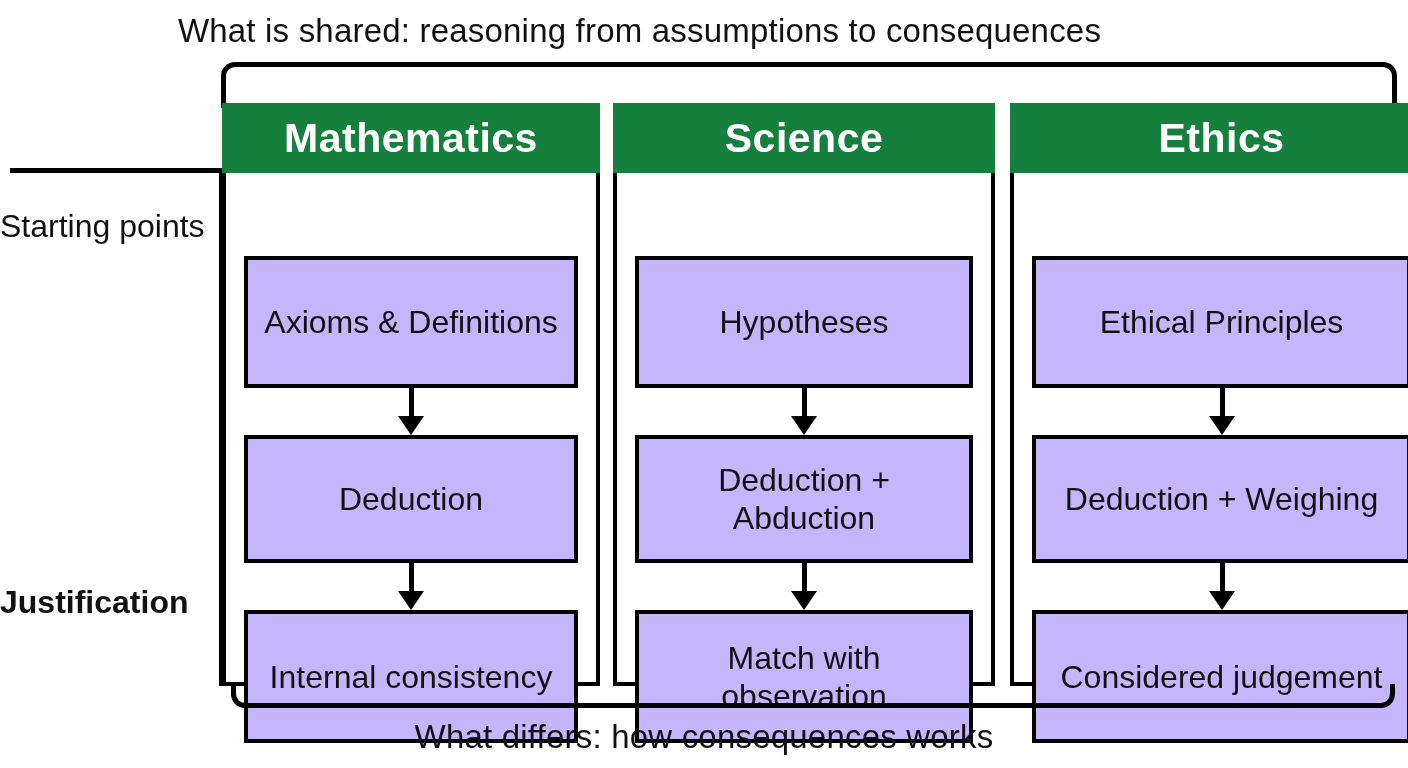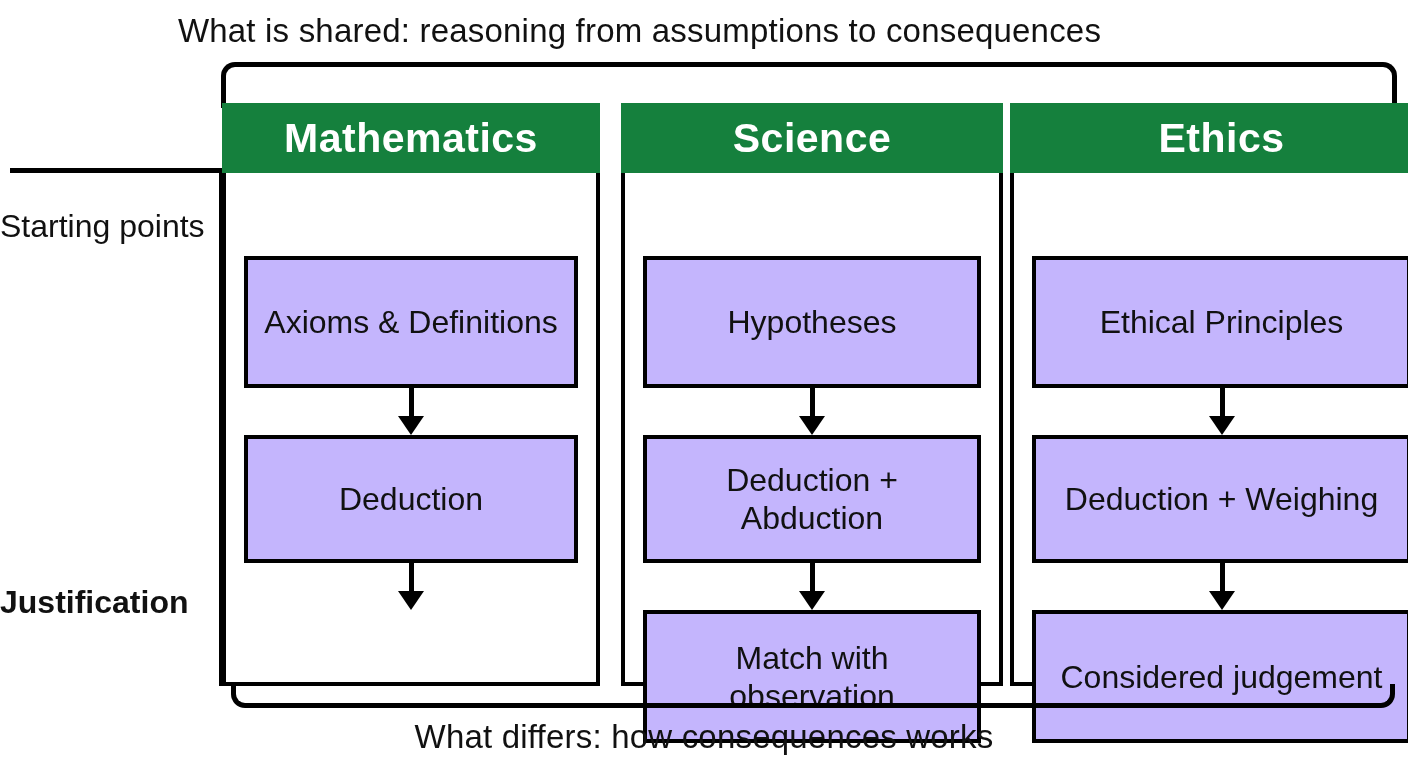--- a/index.html
+++ b/index.html
@@ -48,21 +48,21 @@
     position:absolute;left:0;width:216px;
     text-align:left;font-size:32px;line-height:38px;color:#111;
   }
   #row-label-0{top:207px;}
   #row-label-1{top:410px;}
   #row-label-2{top:583px;font-weight:bold;}
 
   
   .column{position:absolute;top:103px;height:583px;}
   #column-0{left:222px;width:378px;}
-  #column-1{left:613px;width:382px;margin-left:8px;}
+  #column-1{left:613px;width:382px;}
   #column-2{left:1010px;width:423px;}
 
   .col-header{
     position:absolute;left:0;top:0;width:100%;height:70px;
     background:#15803d;color:#ffffff;
     display:flex;align-items:center;justify-content:center;
     font-size:41px;font-weight:bold;letter-spacing:.5px;
   }
   .col-frame{
     position:absolute;left:0;top:70px;width:100%;height:513px;
@@ -123,20 +123,21 @@
       <div class="cell cell-0">Axioms &amp; Definitions</div>
       <div class="arrow arrow-0">
         <div class="shaft" style="background:#000"></div>
           <div class="head"></div>
       </div>
       <div class="cell cell-1">Deduction</div>
       <div class="arrow arrow-1">
         <div class="shaft" style="background:#000"></div>
           <div class="head"></div>
       </div>
+      <div class="cell cell-2">Internal consistency</div>
     </div>
   </div>
 
   <div id="column-1" class="column">
     <div class="col-header">Science</div>
     <div class="col-frame">
       <div class="cell cell-0">Hypotheses</div>
       <div class="arrow arrow-0">
         <div class="shaft" style="background:#000"></div>
           <div class="head"></div>

